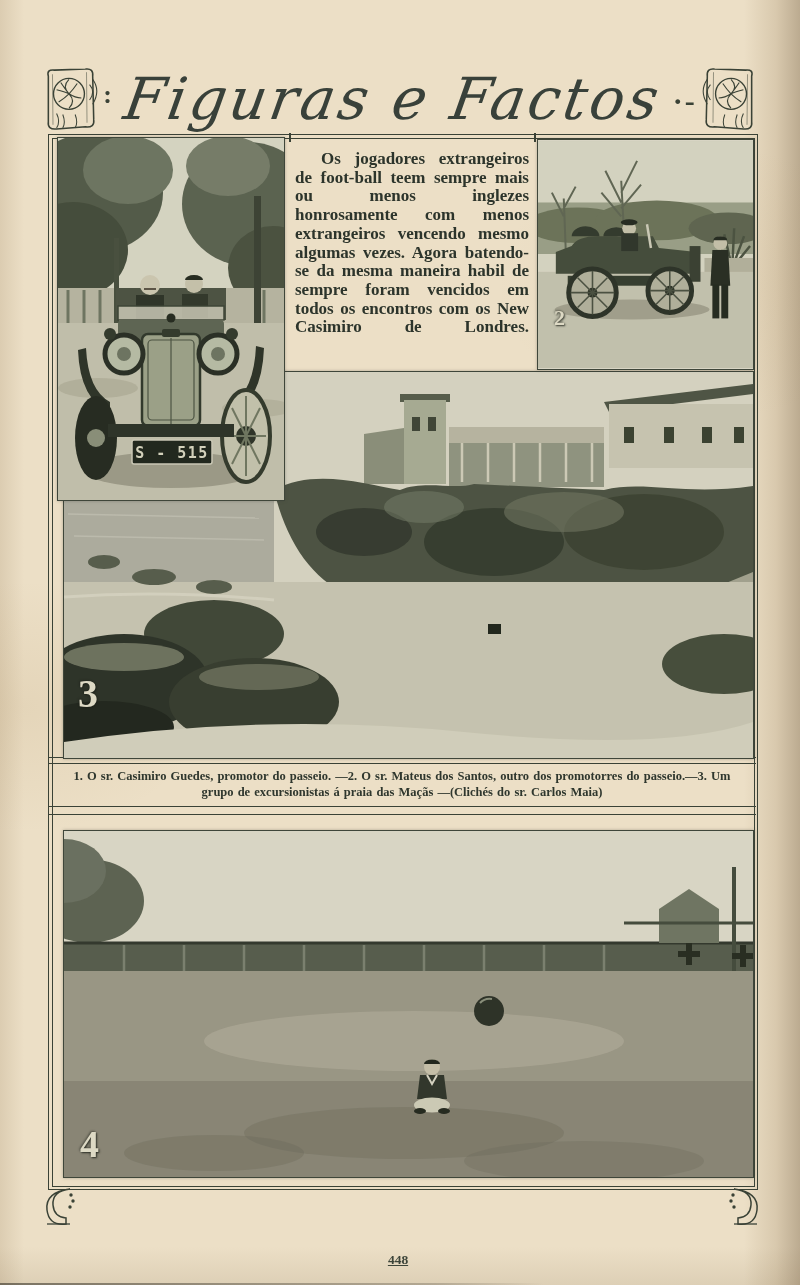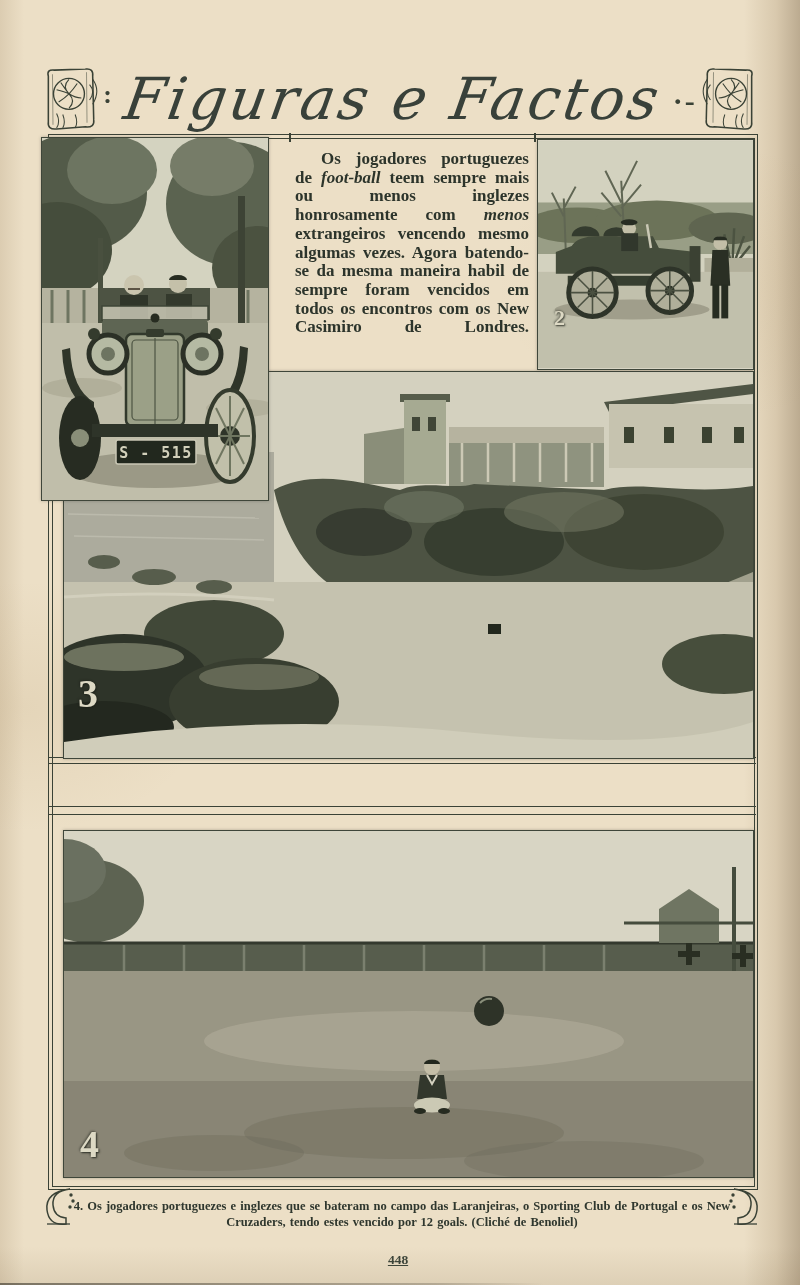--- a/index.html
+++ b/index.html
@@ -37,21 +37,21 @@
   .rule-b{top:806px;height:7px;border-top:1px solid var(--ink);border-bottom:1.8px solid var(--ink);}
   
   .photo{position:absolute;background:#d8d5c4;border:1px solid #3f463a;box-shadow:0 0 3px rgba(60,66,54,.35);}
   .photo svg{display:block;}
   .photo-num{position:absolute;font-family:"Liberation Serif",serif;font-weight:bold;color:#ddd9c4;
     text-shadow:1px 1px 2px rgba(28,32,24,.85), -1px -1px 2px rgba(28,32,24,.45);line-height:1;}
   
   .intro{position:absolute;left:295px;top:150px;width:234px;
     font-size:17px;line-height:18.7px;font-weight:bold;color:#2c342b;
     text-align:justify;text-align-last:justify;text-indent:26px;word-spacing:1.5px;margin:0;}
-  .intro .it{font-style:italic;}
+  .intro .it{}
   
   .caption{position:absolute;text-align:center;font-weight:bold;font-size:12.5px;line-height:15.5px;color:#2f372e;word-spacing:1px;}
   .caption-1{top:769px;left:60px;width:684px;}
   .caption-2{top:1199px;left:52px;width:700px;}
   .pagenum{position:absolute;top:1252px;left:366px;width:64px;text-align:center;
     font-size:13.5px;font-weight:bold;color:#3d453a;text-decoration:underline;}
   .corner{position:absolute;}
 </style>
 </head>
 <body>
@@ -158,21 +158,21 @@
       <path d="M26,13 Q19,20 26,27 Q33,34 26,41 M14,23 Q22,25 26,27 Q32,31 38,31 M18,16 Q22,22 26,27 M34,17 Q30,23 26,27 M16,35 Q22,31 26,27" fill="none" stroke="#3a4236" stroke-width="1.1"></path>
       <path d="M14,46 q4,8 0,14 M20,47 q3,8 0,13 M32,47 q3,8 0,13" fill="none" stroke="#3a4236" stroke-width="1"></path>
       <path d="M46,18 q6,7 0,15 M49,13 q8,11 0,24" fill="none" stroke="#3a4236" stroke-width="1"></path>
     </svg>
   </div>
 
   <div class="frame"></div>
   <div class="tick" style="left:289px"></div>
   <div class="tick" style="left:534px"></div>
 
-  <div class="photo" style="left:41px;top:137px;width:226px;height:362px;z-index:3">
+  <div class="photo" style="left:57px;top:137px;width:226px;height:362px;z-index:3">
     <svg width="226" height="362" viewBox="0 0 226 362">
       <rect width="226" height="362" fill="#dad7c6"></rect>
       <g>
         <ellipse cx="35" cy="55" rx="70" ry="60" fill="#525948"></ellipse>
         <ellipse cx="15" cy="112" rx="55" ry="48" fill="#434a3a"></ellipse>
         <ellipse cx="70" cy="32" rx="45" ry="34" fill="#6d7461"></ellipse>
         <ellipse cx="190" cy="66" rx="66" ry="62" fill="#5a6150"></ellipse>
         <ellipse cx="215" cy="130" rx="45" ry="42" fill="#49503f"></ellipse>
         <ellipse cx="170" cy="28" rx="42" ry="30" fill="#767c69"></ellipse>
       </g>
@@ -225,21 +225,21 @@
         <rect x="50" y="286" width="126" height="13" fill="#2b3026"></rect>
         <g>
           <rect x="74" y="302" width="80" height="24" rx="2" fill="#1e231b" stroke="#cfccba" stroke-width="1.5"></rect>
           <text x="114" y="320" text-anchor="middle" font-family="'DejaVu Sans Mono',monospace" font-size="15" font-weight="bold" letter-spacing="1.5" fill="#d8d5c0">S - 515</text>
         </g>
       </g>
       <rect width="226" height="362" fill="#7d8368" opacity="0.05"></rect>
     </svg>
   </div>
 
-  <p class="intro"><span>Os jogadores portuguezes de </span><span class="it">foot-ball</span><span> teem sempre mais ou menos inglezes honrosamente com </span><span class="it">menos</span><span> extrangeiros vencendo mesmo algumas vezes. Agora batendo-se da mesma maneira habil de sempre foram vencidos em todos os encontros com os New Casimiro de Londres.</span></p>
+  <p class="intro"><span>Os jogadores extrangeiros de </span><span class="it">foot-ball</span><span> teem sempre mais ou menos inglezes honrosamente com </span><span class="it">menos</span><span> extrangeiros vencendo mesmo algumas vezes. Agora batendo-se da mesma maneira habil de sempre foram vencidos em todos os encontros com os New Casimiro de Londres.</span></p>
 
   <div class="photo" style="left:537px;top:139px;width:215px;height:229px;z-index:2">
     <svg width="215" height="229" viewBox="0 0 217 229">
       <rect width="217" height="229" fill="#d9d6c5"></rect>
       <rect x="0" y="62" width="217" height="52" fill="#9ba088"></rect>
       <ellipse cx="40" cy="85" rx="52" ry="18" fill="#6c7259"></ellipse>
       <ellipse cx="120" cy="80" rx="62" ry="20" fill="#6c7259"></ellipse>
       <ellipse cx="192" cy="88" rx="40" ry="16" fill="#5e6450"></ellipse>
       <g stroke="#5f6553" stroke-width="2" fill="none">
         <path d="M88,115 L84,40 M84,62 L68,30 M84,52 L100,20 M84,76 L64,52 M84,68 L104,44"></path>
@@ -397,20 +397,21 @@
         <use href="#p-cap" transform="translate(602,214) scale(2.3)" style="color:#2e342a"></use>
         <use href="#p-hat" transform="translate(638,213) scale(2.3)" style="color:#272c22"></use>
         <rect x="424" y="252" width="13" height="10" fill="#1f241b"></rect>
       </g>
       <rect width="689" height="386" fill="#7d8368" opacity="0.04"></rect>
     </svg>
     <div class="photo-num" style="left:14px;bottom:44px;font-size:40px">3</div>
   </div>
 
   <div class="rule rule-a"></div>
+  <div class="caption caption-1">1. O sr. Casimiro Guedes, promotor do passeio. —2. O sr. Mateus dos Santos, outro dos promotorres do passeio.—3. Um grupo de excursionistas á praia das Maçãs —(Clichés do sr. Carlos Maia)</div>
   <div class="rule rule-b"></div>
 
   <div class="photo" style="left:63px;top:830px;width:689px;height:346px;z-index:2">
     <svg width="689" height="346" viewBox="0 0 689 346">
       <rect width="689" height="346" fill="#dcd9c8"></rect>
       <ellipse cx="25" cy="70" rx="55" ry="42" fill="#5c6252"></ellipse>
       <ellipse cx="0" cy="40" rx="42" ry="32" fill="#6a7060"></ellipse>
       <rect x="0" y="112" width="689" height="34" fill="#565c4c"></rect>
       <line x1="0" y1="112" x2="689" y2="112" stroke="#31372c" stroke-width="3"></line>
       <g stroke="#7b8170" stroke-width="2.5">
@@ -489,16 +490,15 @@
     <path d="M7,40 L30,40" stroke="#3a4236" stroke-width="1.3"></path>
   </svg>
   <svg class="corner" style="left:724px;top:1184px;transform:scaleX(-1)" width="40" height="44" viewBox="0 0 40 44">
     <path d="M30,5 Q12,7 13,21 Q14,33 26,34 L26,40 Q9,42 7,26 Q5,8 30,5 Z" fill="none" stroke="#3a4236" stroke-width="1.5"></path>
     <circle cx="31" cy="11" r="1.7" fill="#3a4236"></circle>
       <circle cx="33" cy="17" r="1.7" fill="#3a4236"></circle>
       <circle cx="30" cy="23" r="1.7" fill="#3a4236"></circle>
     <path d="M7,40 L30,40" stroke="#3a4236" stroke-width="1.3"></path>
   </svg>
 
-  <div class="caption caption-2">4. Os jogadores portuguezes e inglezes que se bateram no campo das Laranjeiras, o Sporting Club de Portugal e os New Cruzaders, tendo estes vencido por 12 goals. (Cliché de Benoliel)</div>
   <div class="pagenum">448</div>
 
 </div>
 
 </body></html>

